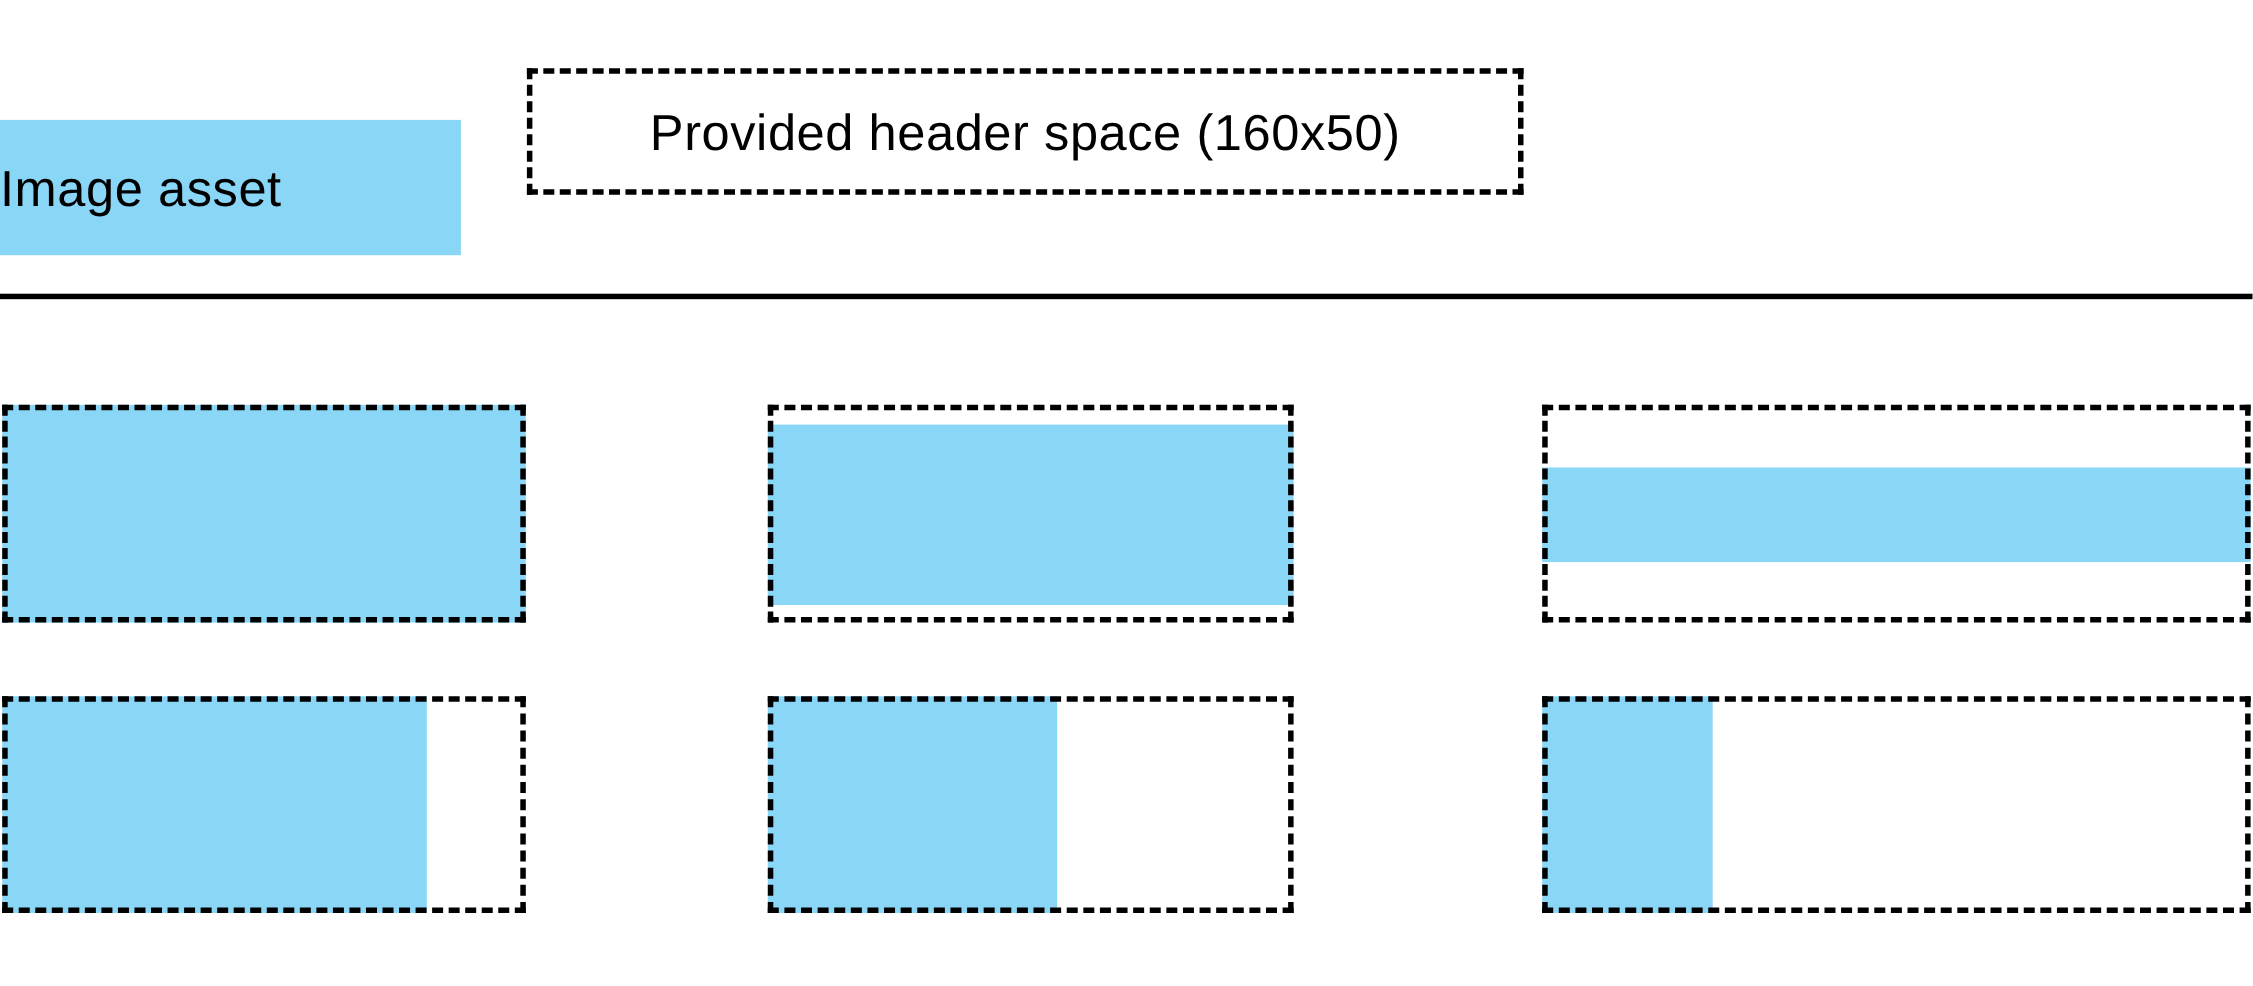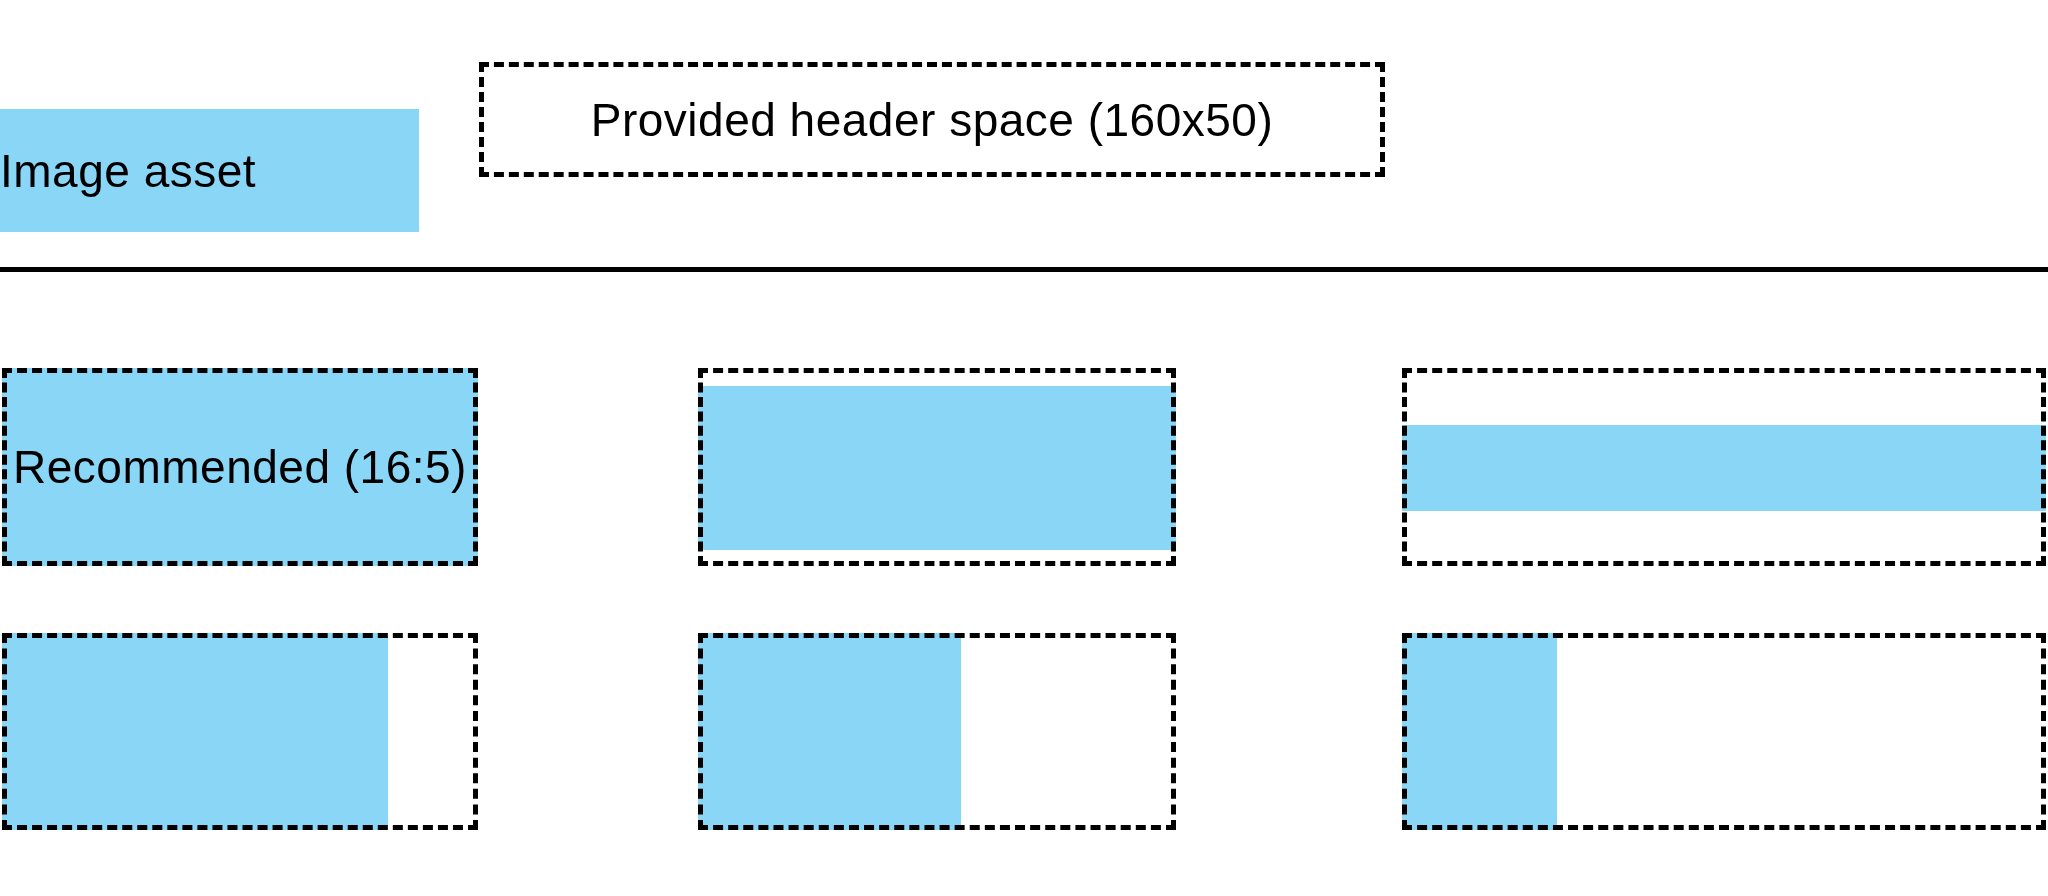--- a/index.html
+++ b/index.html
@@ -95,21 +95,20 @@
 
   <div class="legend-space">
     <span class="label">Provided header space (160x50)</span>
   </div>
 
   <div class="divider"></div>
 
   <div class="demo r1 c1">
     <div class="fill" style="left: 0%; top: 0%; width: 100%; height: 100%;"></div>
     <div class="outline"></div>
-    <span class="label">Recommended (16:5)</span>
   </div>
 
   <div class="demo r1 c2">
     <div class="fill" style="left: 0%; top: 9%; width: 100%; height: 83%;"></div>
     <div class="outline"></div>
   </div>
 
   <div class="demo r1 c3">
     <div class="fill" style="left: 0%; top: 29%; width: 100%; height: 43%;"></div>
     <div class="outline"></div>

